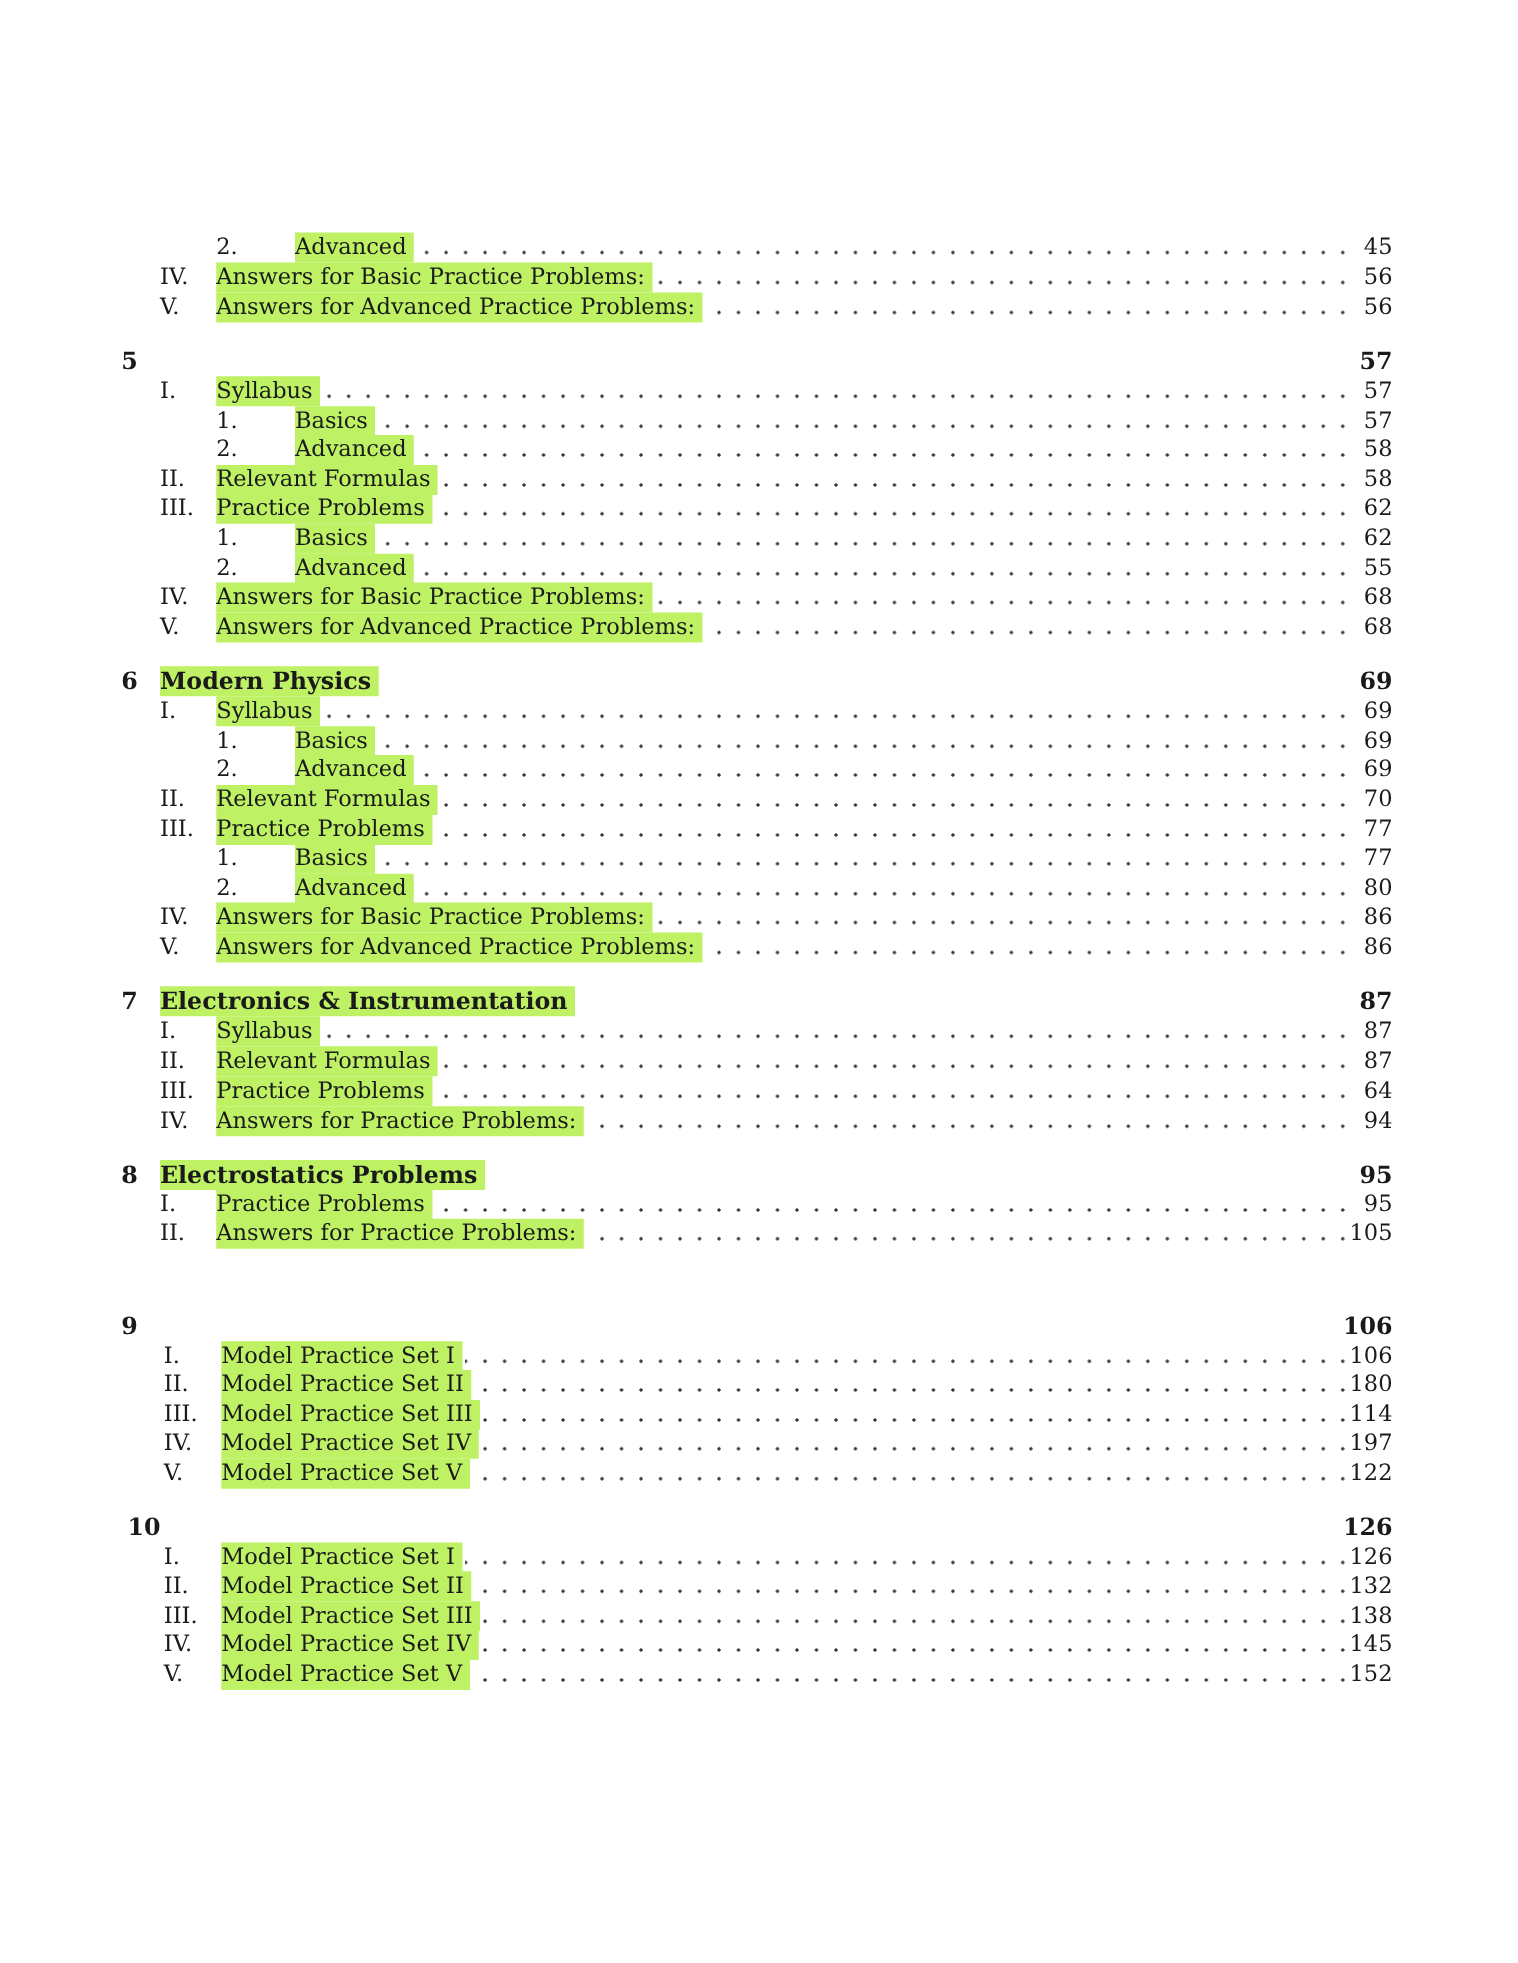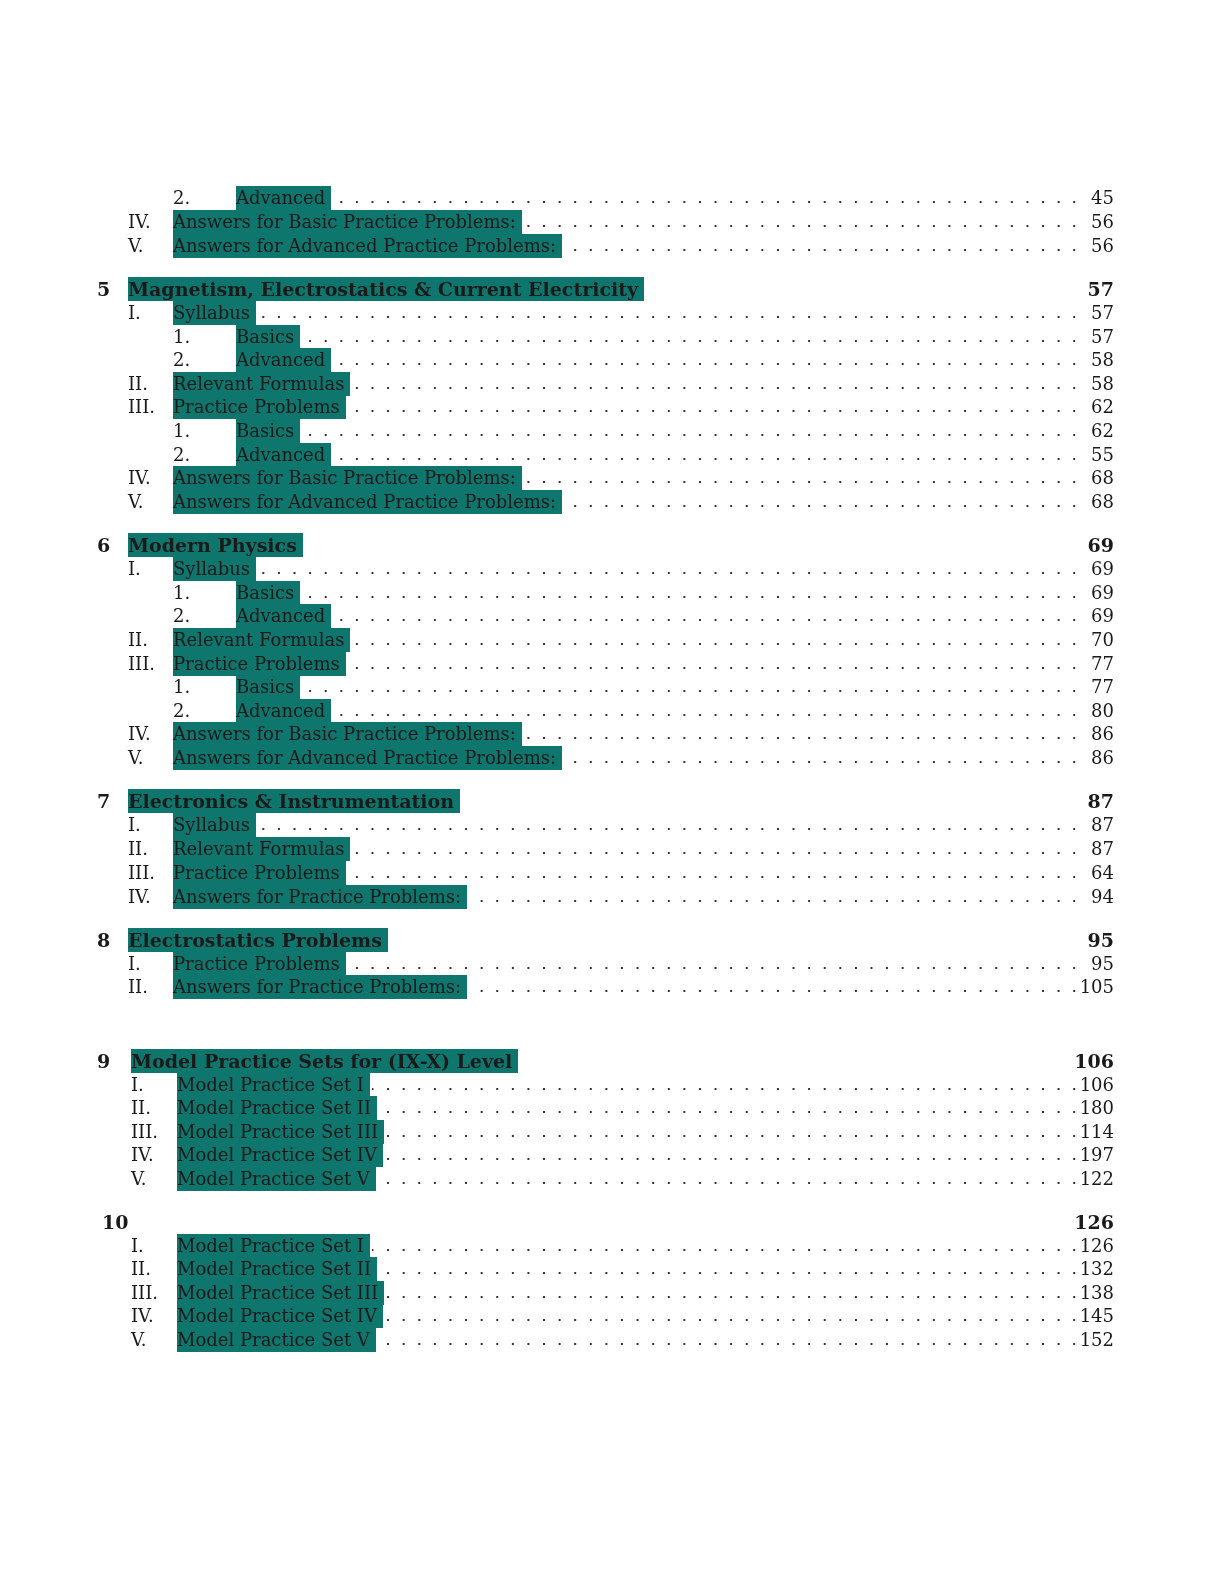--- a/index.html
+++ b/index.html
@@ -1,21 +1,21 @@
 <!DOCTYPE html>
 <html><head>
 <meta charset="utf-8">
 <style>
   html, body { margin: 0; padding: 0; background: #ffffff; }
   body { width: 1214px; height: 1570px; position: relative; overflow: hidden;
          font-family: "DejaVu Serif", "Liberation Serif", serif; color: #1a1a1a; }
   .page { position: absolute; left: 0; top: 0; width: 1214px; height: 1570px; }
   .row { position: absolute; left: 0; width: 1214px; height: 24px; font-size: 18px; line-height: 24px; }
   .row .num { position: absolute; white-space: nowrap; }
-  .row .title { position: absolute; white-space: nowrap; background: #0f766e; padding-right: 6px; }
+  .row .title { position: absolute; white-space: nowrap; background: #bef264; padding-right: 6px; }
   .row .page-no { position: absolute; right: 100px; text-align: right; white-space: nowrap; background:#fff; padding-left: 4px; }
   .chapter { font-weight: bold; font-size: 19px; }
   .chapter .num { left: 97px; }
   .chapter.wide .num { left: 102px; }
   .chapter .title { left: 128px; }
   .chapter.mp .title { left: 131px; }
   .sec .num { left: 128px; }
   .sec .title { left: 173px; }
   .sec.mp .num { left: 131px; }
   .sec.mp .title { left: 177px; }
@@ -42,21 +42,20 @@
       <span class="page-no">56</span>
     </div>
     <div class="row sec" style="top: 234px;">
       <span class="dotfill" style="left: 564px;"></span>
       <span class="num">V.</span>
       <span class="title">Answers for Advanced Practice Problems:</span>
       <span class="page-no">56</span>
     </div>
     <div class="row chapter" style="top: 277px;">
       <span class="num">5</span>
-      <span class="title">Magnetism, Electrostatics &amp; Current Electricity</span>
       <span class="page-no">57</span>
     </div>
     <div class="row sec" style="top: 301px;">
       <span class="dotfill" style="left: 258px;"></span>
       <span class="num">I.</span>
       <span class="title">Syllabus</span>
       <span class="page-no">57</span>
     </div>
     <div class="row sub" style="top: 325px;">
       <span class="dotfill" style="left: 302px;"></span>
@@ -206,21 +205,20 @@
       <span class="page-no">95</span>
     </div>
     <div class="row sec" style="top: 975px;">
       <span class="dotfill" style="left: 469px;"></span>
       <span class="num">II.</span>
       <span class="title">Answers for Practice Problems:</span>
       <span class="page-no">105</span>
     </div>
     <div class="row chapter mp" style="top: 1049px;">
       <span class="num">9</span>
-      <span class="title">Model Practice Sets for (IX-X) Level</span>
       <span class="page-no">106</span>
     </div>
     <div class="row sec mp" style="top: 1073px;">
       <span class="dotfill" style="left: 372px;"></span>
       <span class="num">I.</span>
       <span class="title">Model Practice Set I</span>
       <span class="page-no">106</span>
     </div>
     <div class="row sec mp" style="top: 1096px;">
       <span class="dotfill" style="left: 379px;"></span>

